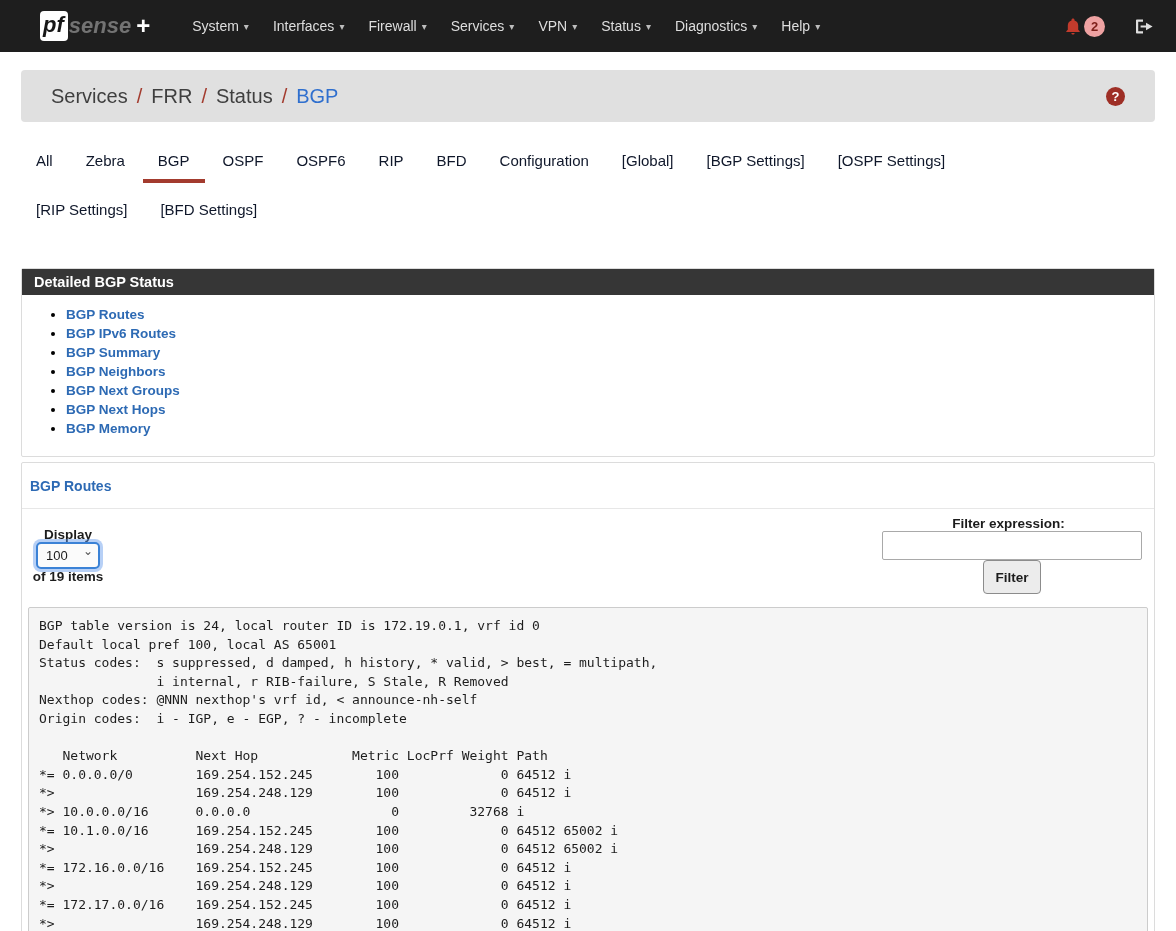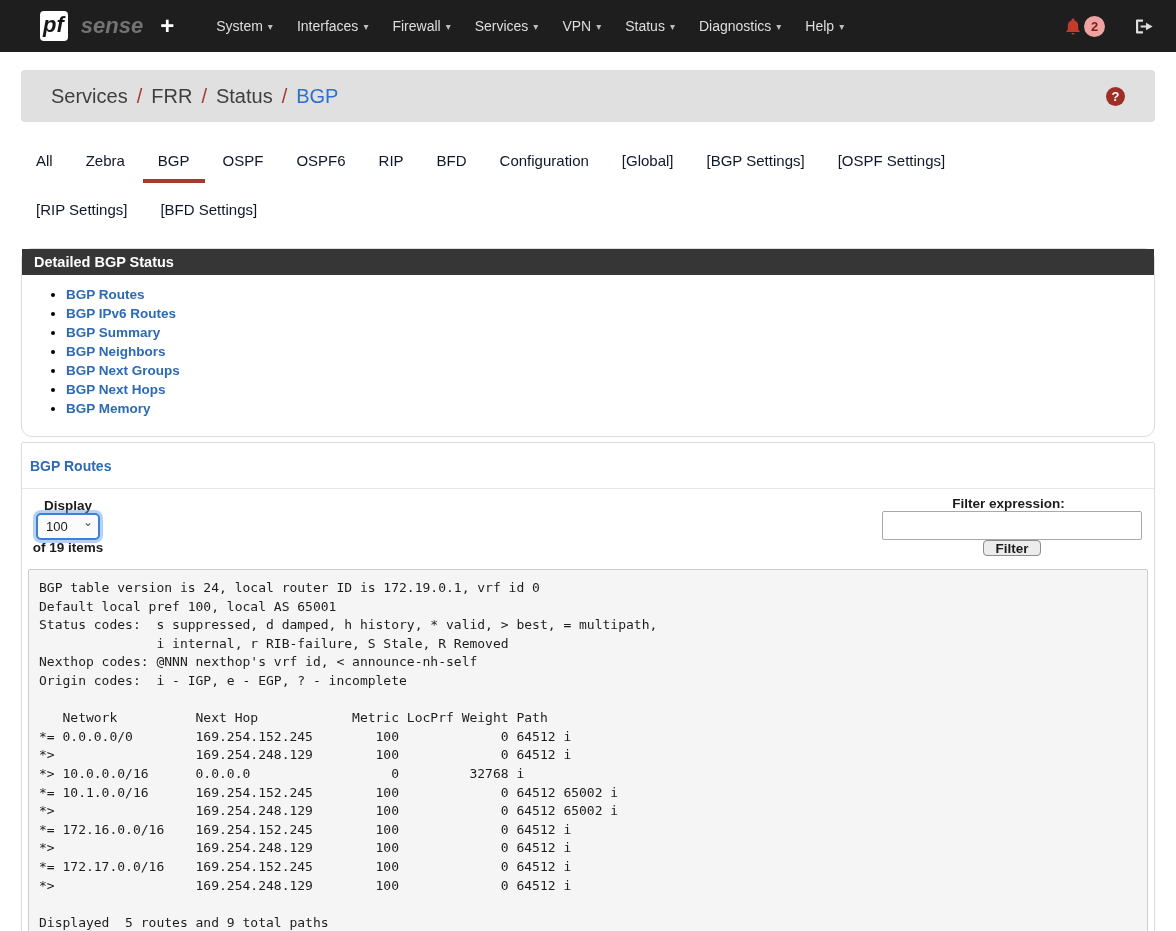--- a/index.html
+++ b/index.html
@@ -9,21 +9,21 @@
     font-family: "Liberation Sans","DejaVu Sans",sans-serif;
     color: #222;
   }
 
   
   .navbar {
     height: 52px; background: #1e1e1e;
     display: flex; align-items: center;
     padding: 0 22px 0 40px;
   }
-  .brand { display:flex; align-items:center; cursor:pointer; margin-right: 30px; gap: 12px; }
+  .brand { display:flex; align-items:center; cursor:pointer; margin-right: 30px; }
   .brand-box {
     background:#fff; color:#161616; font-weight:bold; font-style:italic;
     font-size:22px; line-height:1; padding: 3px 4px 5px 3px; border-radius:4px;
   }
   .brand-rest { color:#737373; font-weight:bold; font-style:italic; font-size:22px; margin-left:1px; }
   .brand-plus { color:#fff; font-weight:bold; font-size:24px; margin-left:5px; }
   .nav-menus { list-style:none; display:flex; align-items:center; }
   .nav-item {
     color:#dedede; font-size:14px; padding: 9px 12px; cursor:pointer;
     display:flex; align-items:center; white-space:nowrap;
@@ -61,21 +61,21 @@
   .tab {
     color:#0f172a; font-size:15px; padding: 8px 15px 14px 15px; margin-right:3px;
     cursor:pointer; white-space:nowrap;
   }
   .tab.active { border-bottom: 4px solid #a33b2e; padding-bottom:10px; }
 
   
   .panel {
     border: 1px solid #dcdcdc; background:#fff; border-radius:2px;
   }
-  .panel-status { margin-top: 16px; border-radius: 11px; }
+  .panel-status { margin-top: 36px; }
   .panel-heading {
     background:#363636; color:#fff; font-weight:bold; font-size:14.5px;
     padding: 4px 12px; line-height:18px;
   }
   .panel-body { padding: 8px 8px 16px 8px; }
   .link-list { margin: 4px 0 0 0; padding-left: 36px; }
   .link-list li { margin: 4px 0; font-size: 13.5px; color:#000; }
   .link-list a { color:#2d6ab4; font-weight:bold; text-decoration:none; cursor:pointer; }
 
   .panel-routes { margin-top: 5px; }
@@ -100,21 +100,21 @@
     border: 2px solid #3b82d6; border-radius: 5px;
     box-shadow: 0 0 0 3px rgba(96,150,235,0.45);
     outline: none;
   }
   input.filter-input {
     width: 260px; height: 29px; margin-left: 7px;
     border: 1px solid #a9a9a9; border-radius: 2px;
     font-size: 13px; padding: 0 6px; background:#fff;
   }
   button.filter-btn {
-    margin-left: 7px; height: 16px; padding: 0 11px;
+    margin-left: 7px; height: 34px; padding: 0 11px;
     background: #ececec; border: 1px solid #8c8c8c; border-radius: 4px;
     font-weight: bold; font-size: 13.5px; color:#1c1c1c; cursor:pointer;
   }
 
   pre.bgp-output {
     margin: 6px; padding: 9px 10px 14px 10px;
     background:#f5f5f5; border:1px solid #ccc; border-radius:2px;
     font-family: "DejaVu Sans Mono", monospace;
     font-size: 13px; line-height: 18.6px; color:#1d1d1d;
     white-space: pre; overflow:hidden;

